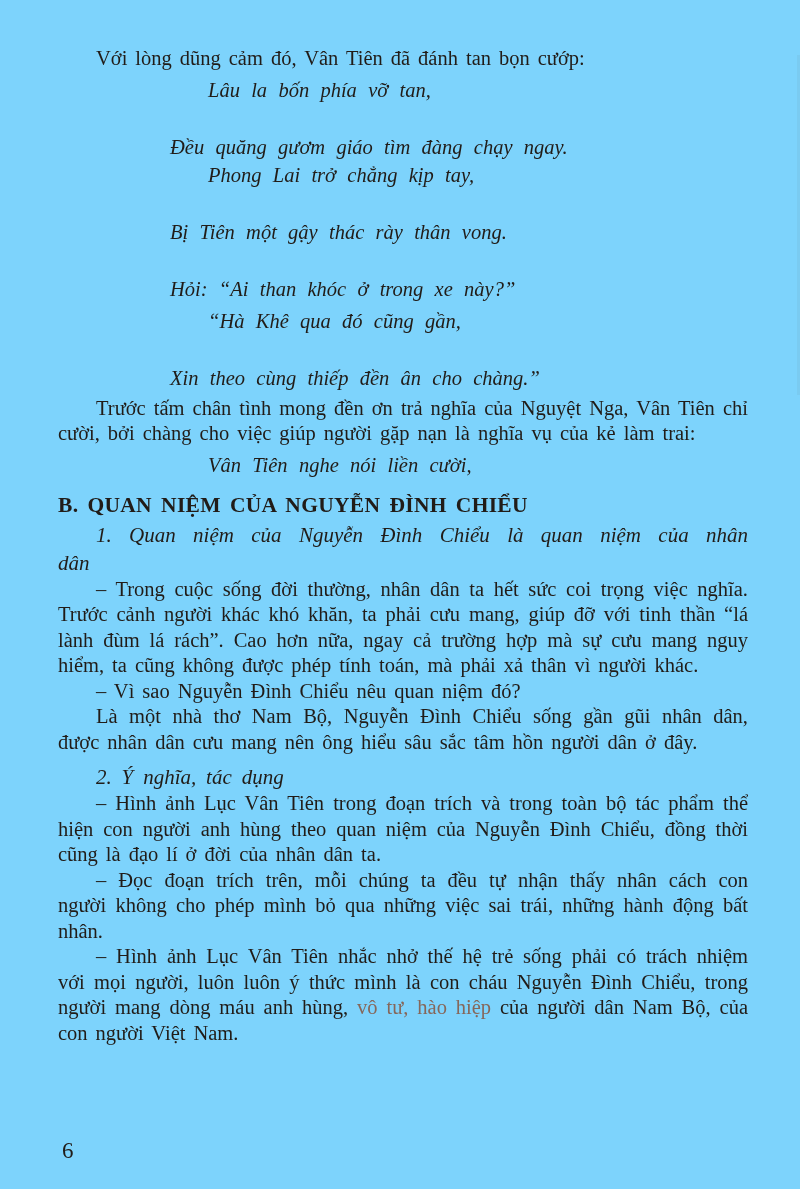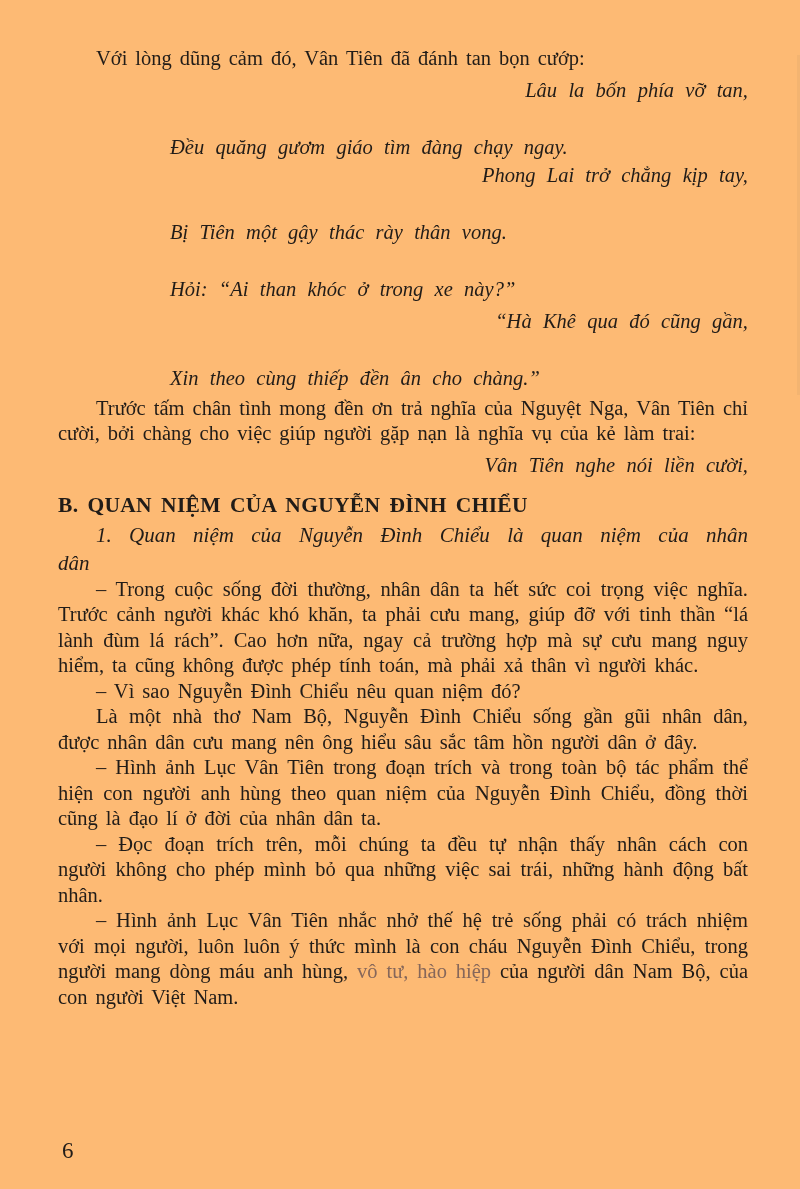--- a/index.html
+++ b/index.html
@@ -1,20 +1,20 @@
 <!DOCTYPE html>
 <html><head>
 <meta charset="utf-8">
 <style>
   html, body { margin: 0; padding: 0; background: #e8e8e8; }
   .page {
     position: relative;
     width: 800px;
     height: 1189px;
-    background: #fdba74;
+    background: #7dd3fc;
     font-family: "Liberation Serif", serif;
     color: #211c18;
     overflow: hidden;
     margin: 0 auto;
   }
   .content {
     position: absolute;
     top: 46px;
     left: 58px;
     width: 690px;
@@ -31,21 +31,21 @@
   .mt6 { margin-top: 6px; }
   .mt8 { margin-top: 8px; }
   .verse { margin: 4px 0; }
   .verse .vline {
     font-style: italic;
     font-size: 20.5px;
     line-height: 28px;
     word-spacing: 0.30em;
     white-space: nowrap;
   }
-  .v6 { margin-left: 150px; text-align: right; }
+  .v6 { margin-left: 150px; }
   .v8 { margin-left: 112px; margin-top: 29px; }
   .heading-b {
     margin: 12px 0 0 0;
     font-weight: bold;
     font-size: 21.5px;
     line-height: 28px;
     letter-spacing: 0.3px;
     word-spacing: 0.16em;
   }
   .subheading {
@@ -117,20 +117,21 @@
     <h2 class="heading-b">B. QUAN NIỆM CỦA NGUYỄN ĐÌNH CHIỂU</h2>
 
     <h3 class="subheading">1. Quan niệm của Nguyễn Đình Chiểu là quan niệm của nhân dân</h3>
 
     <p class="body mt4">– Trong cuộc sống đời thường, nhân dân ta hết sức coi trọng việc nghĩa. Trước cảnh người khác khó khăn, ta phải cưu mang, giúp đỡ với tinh thần “lá lành đùm lá rách”. Cao hơn nữa, ngay cả trường hợp mà sự cưu mang nguy hiểm, ta cũng không được phép tính toán, mà phải xả thân vì người khác.</p>
 
     <p class="body mt8">– Vì sao Nguyễn Đình Chiểu nêu quan niệm đó?</p>
 
     <p class="body mt4">Là một nhà thơ Nam Bộ, Nguyễn Đình Chiểu sống gần gũi nhân dân, được nhân dân cưu mang nên ông hiểu sâu sắc tâm hồn người dân ở đây.</p>
 
+    <h3 class="subheading s2">2. Ý nghĩa, tác dụng</h3>
 
     <p class="body mt6">– Hình ảnh Lục Vân Tiên trong đoạn trích và trong toàn bộ tác phẩm thể hiện con người anh hùng theo quan niệm của Nguyễn Đình Chiểu, đồng thời cũng là đạo lí ở đời của nhân dân ta.</p>
 
     <p class="body mt4">– Đọc đoạn trích trên, mỗi chúng ta đều tự nhận thấy nhân cách con người không cho phép mình bỏ qua những việc sai trái, những hành động bất nhân.</p>
 
     <p class="body mt6"><span>– Hình ảnh Lục Vân Tiên nhắc nhở thế hệ trẻ sống phải có trách nhiệm với mọi người, luôn luôn ý thức mình là con cháu Nguyễn Đình Chiểu, trong người mang dòng máu anh hùng, </span><span class="faded">vô tư, hào hiệp</span><span> của người dân Nam Bộ, của con người Việt Nam.</span></p>
 
   </div>
 
   <div class="page-number">6</div>

